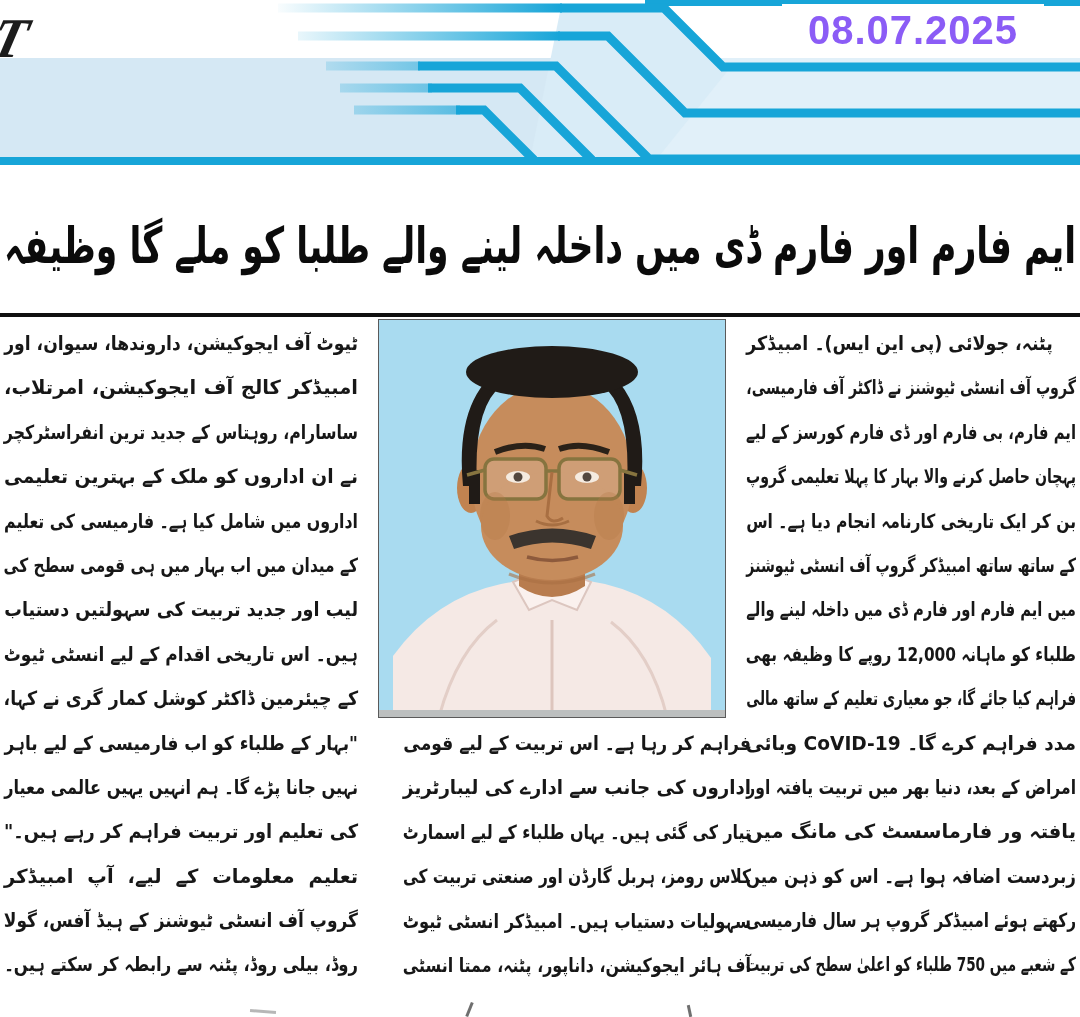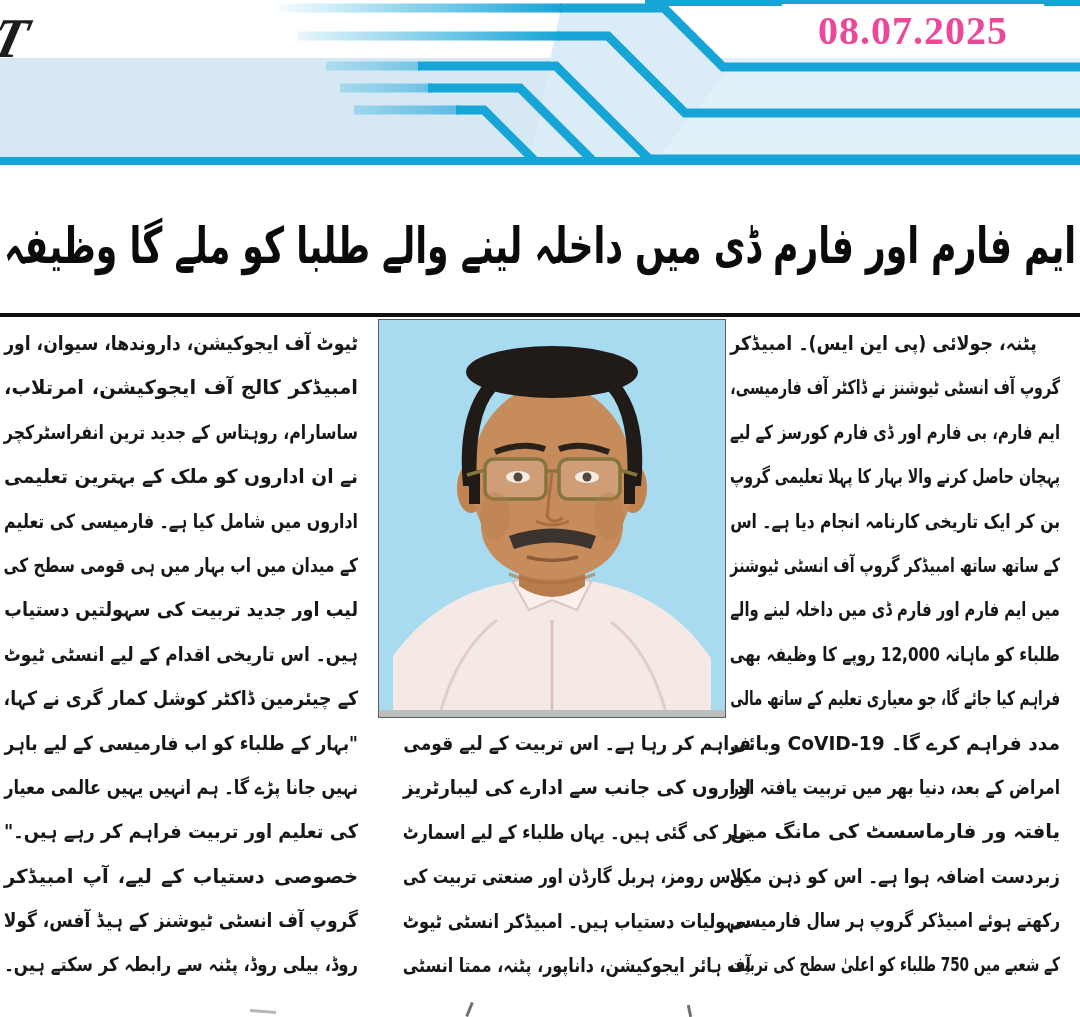--- a/index.html
+++ b/index.html
@@ -12,34 +12,34 @@
   .masthead{position:absolute;left:0;top:0;width:1080px;height:176px;}
   .masthead svg{display:block;}
   .letter-frag{
     position:absolute;left:-7px;top:10px;
     font-family:"Liberation Serif",serif;font-style:italic;font-weight:700;
     font-size:56px;color:#1c1c1c;transform:skewX(-14deg);line-height:1;
   }
   .date-box{
     position:absolute;left:782px;top:4px;width:262px;height:52px;
     display:flex;align-items:center;justify-content:center;
-    font-family:Liberation Serif, serif;font-weight:700;
-    font-size:40px;letter-spacing:1px;color:#ec4899;background:#ffffff;
+    font-family:Liberation Sans, sans-serif;font-weight:700;
+    font-size:40px;letter-spacing:1px;color:#8b5cf6;background:#ffffff;
   }
   
   .headline{
     position:absolute;left:4px;top:190px;width:1072px;height:116px;
     direction:rtl;white-space:nowrap;overflow:visible;
     font-weight:700;font-size:50px;line-height:112px;color:#0b0b0b;
     text-align:justify;text-align-last:justify;
   }
   .rule{position:absolute;left:0;top:313px;width:1080px;height:4px;background:#0f0f0f;}
   
   .col{position:absolute;direction:rtl;font-weight:700;font-size:19.5px;}
-  .col-right{right:20px;top:322px;width:330px;}
+  .col-right{right:4px;top:322px;width:330px;}
   .col-left{left:4px;top:322px;width:354px;}
   .col-mid{left:380px;top:722px;width:348px;margin-left:23px;}
   .u-line{
     height:44.4px;line-height:44.4px;white-space:nowrap;overflow:visible;
     text-align:justify;text-align-last:justify;color:#171717;
   }
   .col-right .u-line:first-child{padding-right:26px;}
   
   .photo{
     position:absolute;left:378px;top:319px;width:348px;height:399px;
@@ -184,21 +184,21 @@
       <div class="u-line" style="transform-origin: right center; transform: scaleX(0.808219);">ساسارام، روہتاس کے جدید ترین انفراسٹرکچر</div>
       <div class="u-line" style="transform-origin: right center; transform: scaleX(0.956757);">نے ان اداروں کو ملک کے بہترین تعلیمی</div>
       <div class="u-line" style="transform-origin: right center; transform: scaleX(0.810069);">اداروں میں شامل کیا ہے۔ فارمیسی کی تعلیم</div>
       <div class="u-line" style="transform-origin: right center; transform: scaleX(0.790179);">کے میدان میں اب بہار میں ہی قومی سطح کی</div>
       <div class="u-line" style="transform-origin: right center; transform: scaleX(0.900763);">لیب اور جدید تربیت کی سہولتیں دستیاب</div>
       <div class="u-line" style="transform-origin: right center; transform: scaleX(0.871921);">ہیں۔ اس تاریخی اقدام کے لیے انسٹی ٹیوٹ</div>
       <div class="u-line" style="transform-origin: right center; transform: scaleX(0.891688);">کے چیئرمین ڈاکٹر کوشل کمار گری نے کہا،</div>
       <div class="u-line" style="transform-origin: right center; transform: scaleX(0.874074);">"بہار کے طلباء کو اب فارمیسی کے لیے باہر</div>
       <div class="u-line" style="transform-origin: right center; transform: scaleX(0.827103);">نہیں جانا پڑے گا۔ ہم انہیں یہیں عالمی معیار</div>
       <div class="u-line" style="transform-origin: right center; transform: scaleX(0.912371);">کی تعلیم اور تربیت فراہم کر رہے ہیں۔"</div>
-      <div class="u-line">خصوصی دستیاب کے لیے، آپ امبیڈکر</div>
+      <div class="u-line">تعلیم معلومات کے لیے، آپ امبیڈکر</div>
       <div class="u-line" style="transform-origin: right center; transform: scaleX(0.871921);">گروپ آف انسٹی ٹیوشنز کے ہیڈ آفس، گولا</div>
       <div class="u-line" style="transform-origin: right center; transform: scaleX(0.844869);">روڈ، بیلی روڈ، پٹنہ سے رابطہ کر سکتے ہیں۔</div>
     </div>
 
   <div class="remnant r1"></div>
   <div class="remnant r2"></div>
   <div class="remnant r3"></div>
 
 </div>
 

